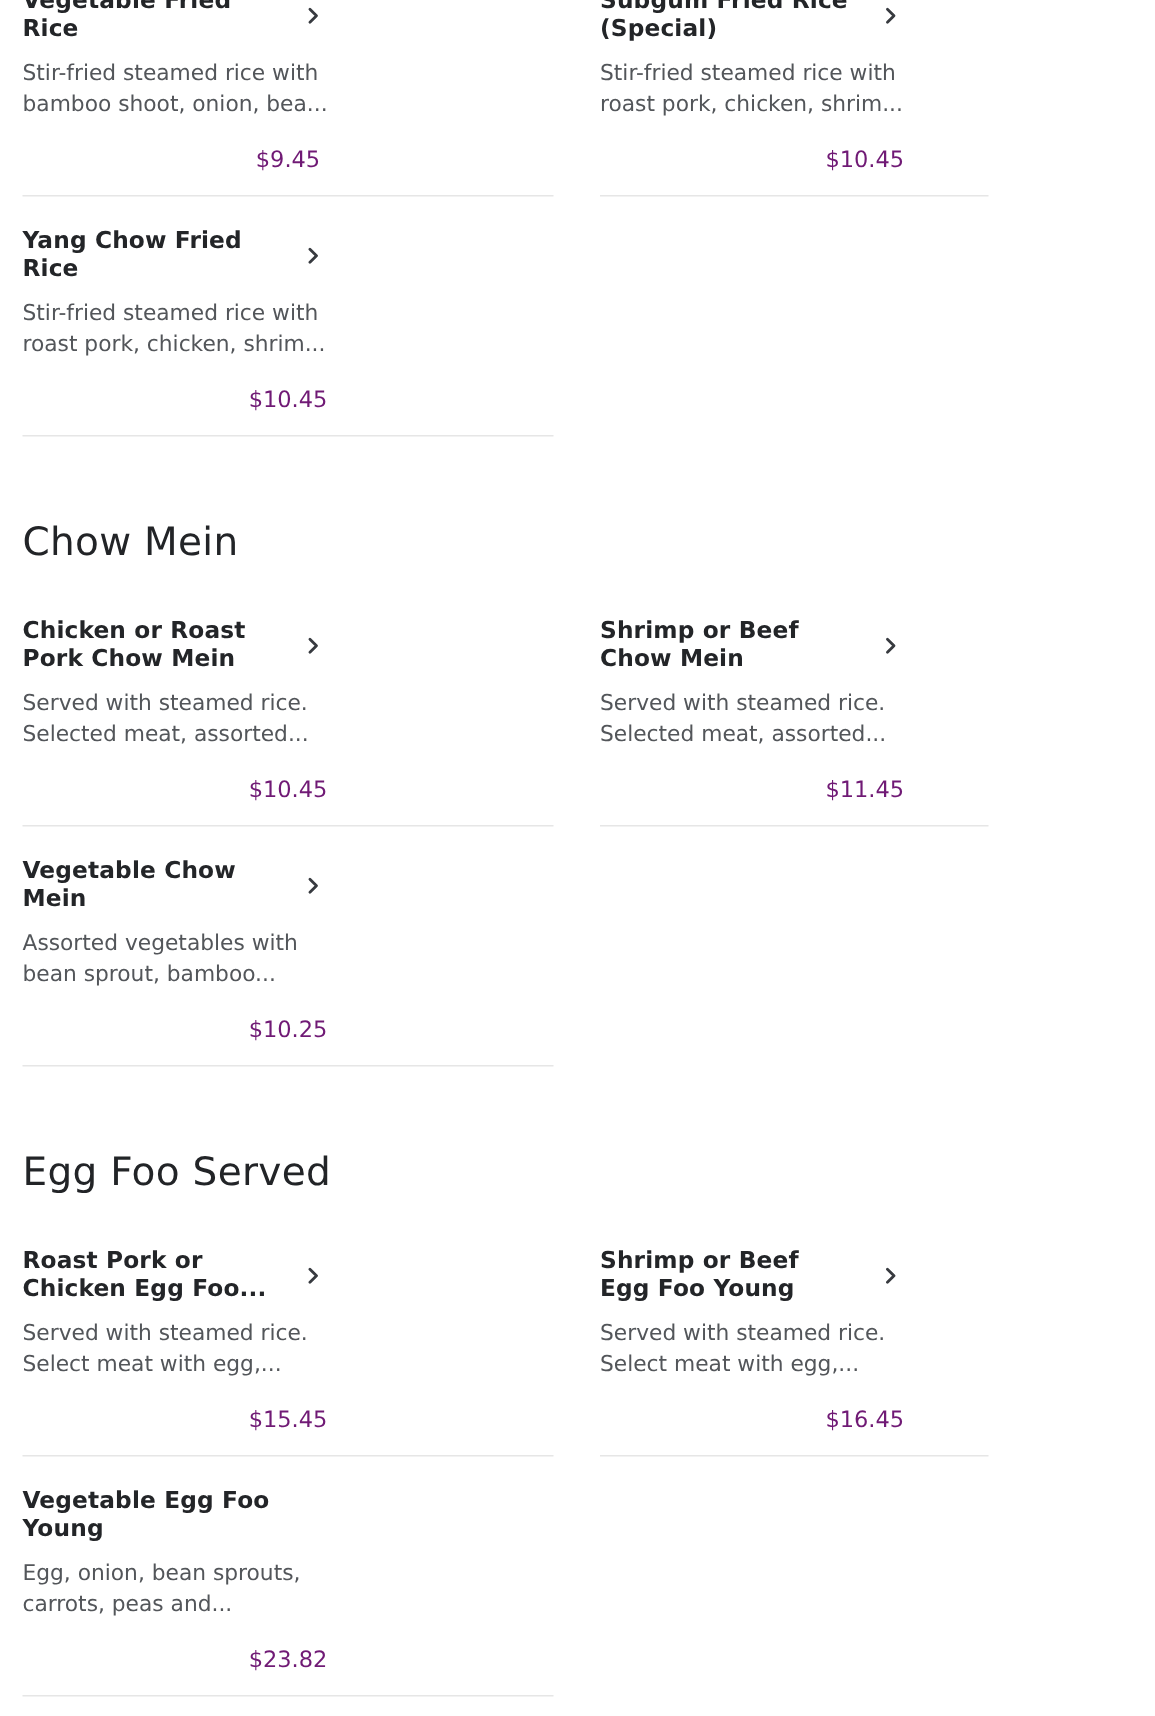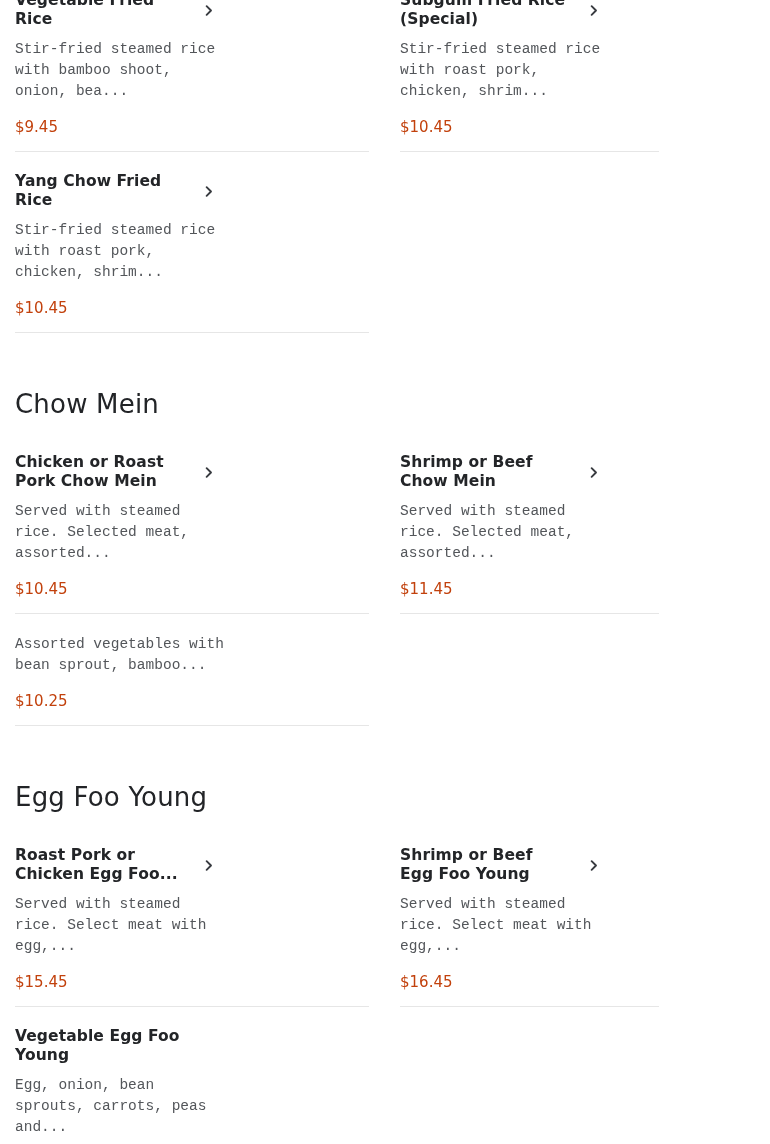--- a/index.html
+++ b/index.html
@@ -50,27 +50,27 @@
     display: flex;
     flex: 0 0 auto;
     align-items: center;
   }
   .desc {
     font-size: 14.5px;
     line-height: 21px;
     color: #53565a;
     margin: 0 0 17px 0;
     max-width: 212px;
-    font-family: Liberation Mono, monospace;
   }
   .price {
     font-size: 15px;
     line-height: 17px;
-    color: #c2410c;
+    color: #701a75;
     margin: 0 0 15px 0;
+    text-align: center;
   }
   .section-heading {
     font-size: 26px;
     line-height: 34px;
     font-weight: 400;
     color: #222427;
     margin: 54px 0 32px 0;
     letter-spacing: 0.2px;
   }
 </style>
@@ -149,29 +149,37 @@
               <svg width="15" height="15" viewBox="0 0 24 24">
                   <path d="M9 5l7 7-7 7" fill="none" stroke="#383b40" stroke-width="3" stroke-linecap="round" stroke-linejoin="round"></path>
                 </svg>
             </span>
           </div>
           <p class="desc">Served with steamed rice. Selected meat, assorted...</p>
           <div class="price">$11.45</div>
         </article>
 
         <article class="item">
+          <div class="head">
+            <h3 class="name">Vegetable Chow Mein</h3>
+            <span class="chev">
+              <svg width="15" height="15" viewBox="0 0 24 24">
+                  <path d="M9 5l7 7-7 7" fill="none" stroke="#383b40" stroke-width="3" stroke-linecap="round" stroke-linejoin="round"></path>
+                </svg>
+            </span>
+          </div>
           <p class="desc">Assorted vegetables with bean sprout, bamboo...</p>
           <div class="price">$10.25</div>
         </article>
 
       </div>
     </section>
 
     <section>
-      <h2 class="section-heading">Egg Foo Young</h2>
+      <h2 class="section-heading">Egg Foo Served</h2>
       <div class="grid">
 
         <article class="item">
           <div class="head">
             <h3 class="name">Roast Pork or Chicken Egg Foo...</h3>
             <span class="chev">
               <svg width="15" height="15" viewBox="0 0 24 24">
                   <path d="M9 5l7 7-7 7" fill="none" stroke="#383b40" stroke-width="3" stroke-linecap="round" stroke-linejoin="round"></path>
                 </svg>
             </span>

